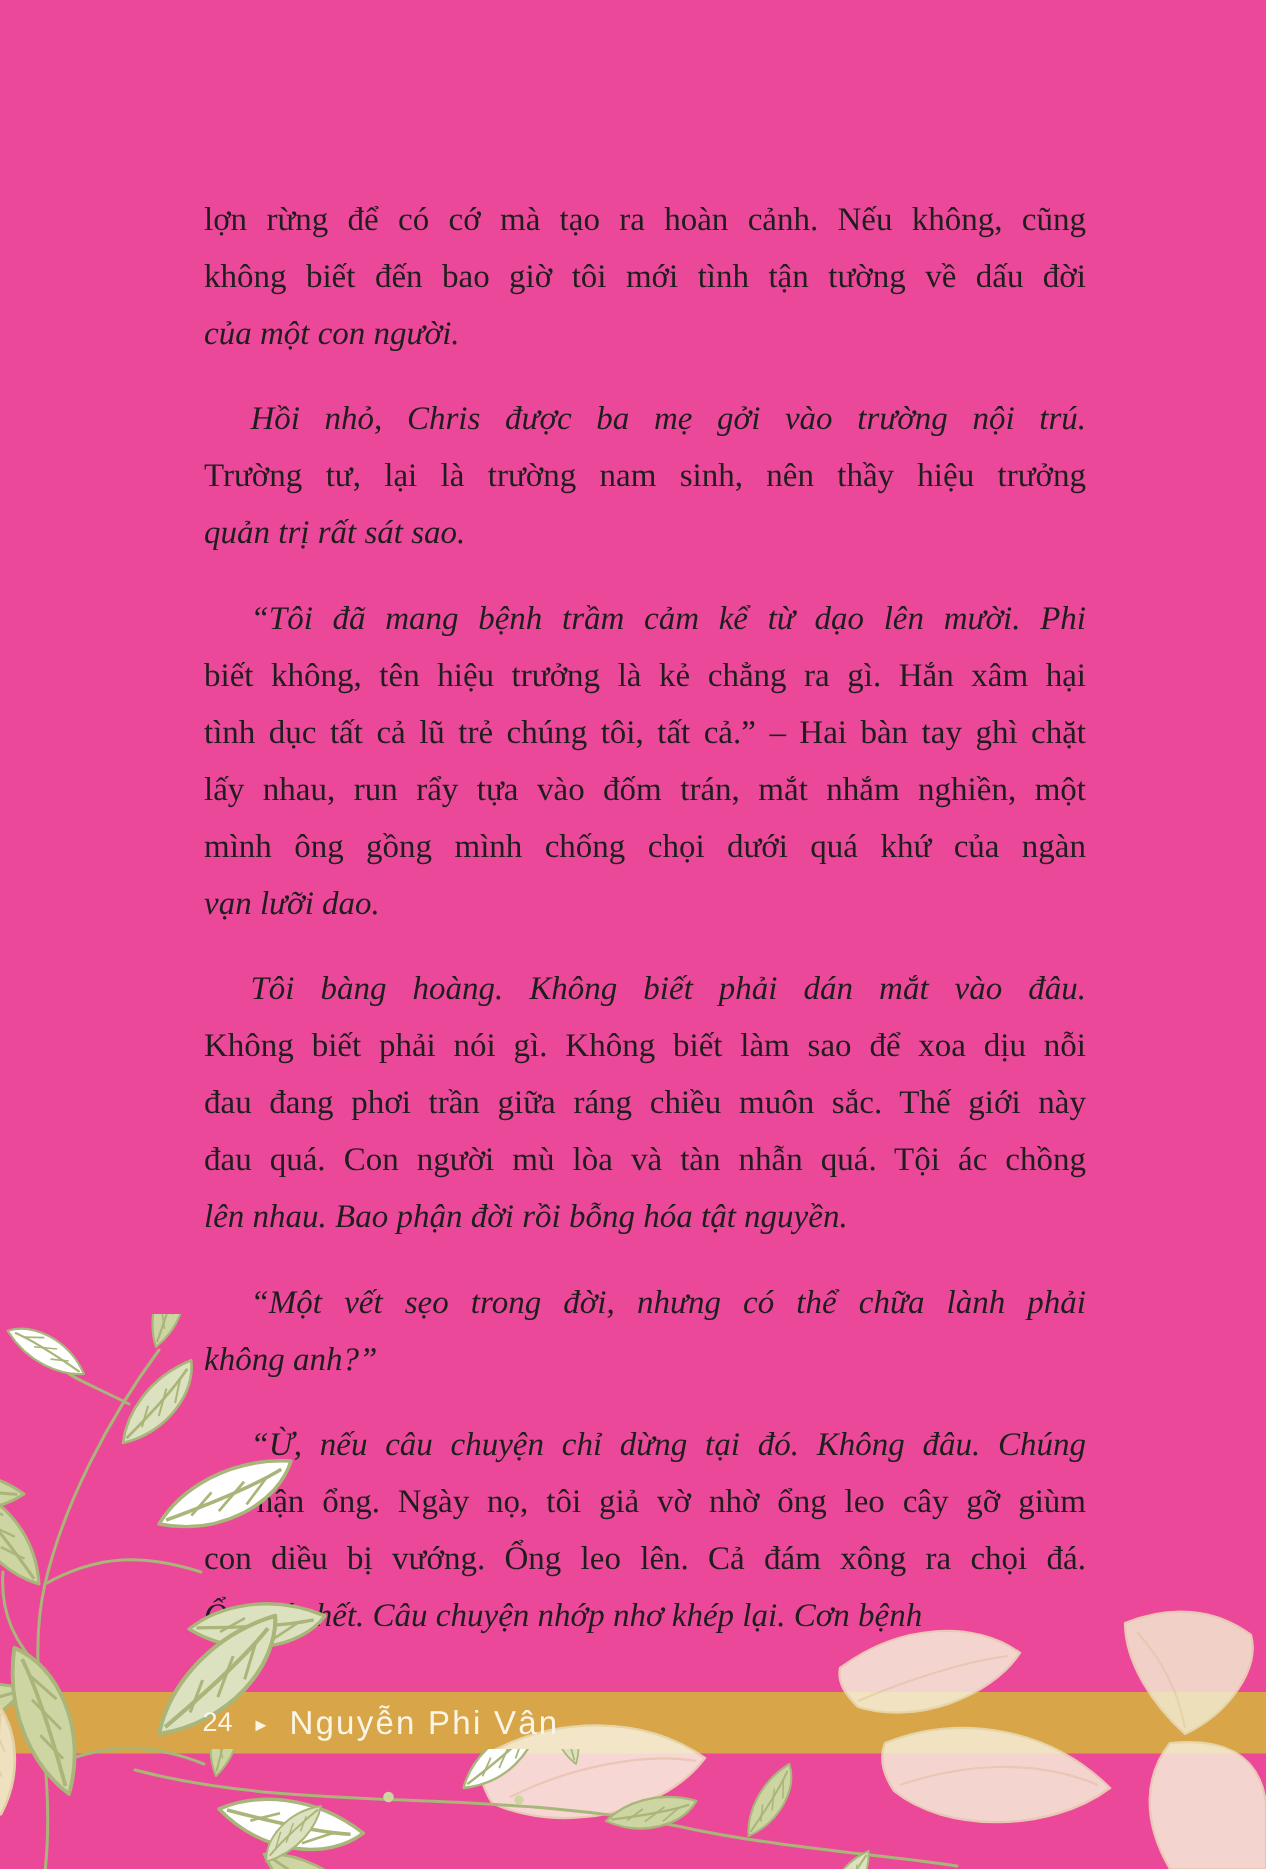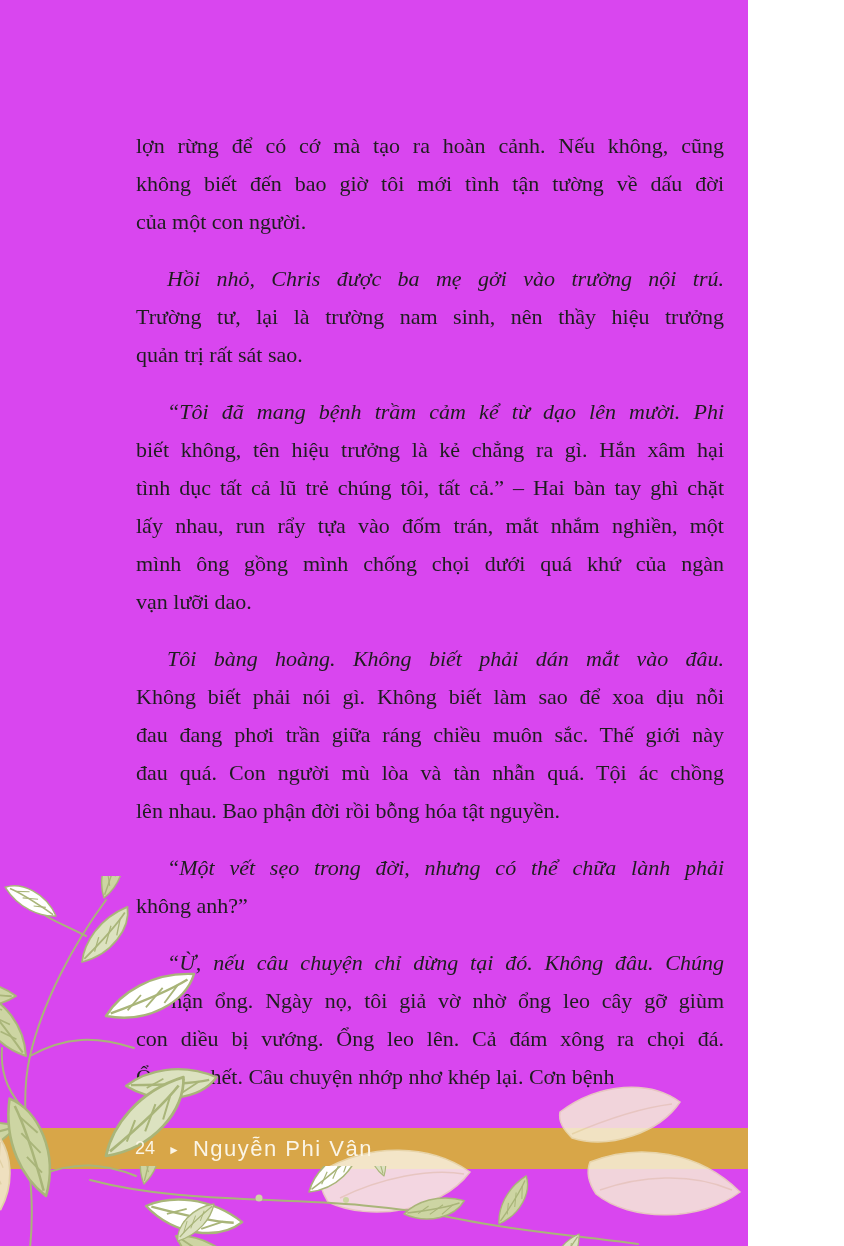--- a/index.html
+++ b/index.html
@@ -1,23 +1,23 @@
 <!DOCTYPE html>
 <html><head>
 <meta charset="utf-8">
 <style>
   html,body{margin:0;padding:0;background:#ffffff;}
-  .page{position:relative;width:748px;height:1246px;background:#d946ef;overflow:hidden;}
+  .page{position:relative;width:844px;height:1246px;background:#ec4899;overflow:hidden;}
 
   .text-block{position:absolute;left:136px;top:127px;width:588px;
     font-family:"Liberation Serif",serif;color:#1e1e1e;}
   .para{margin:0 0 19px 0;padding:0;}
   .line{display:block;font-size:22px;line-height:38px;height:38px;
     text-align:justify;text-align-last:justify;}
-  .line.end{text-align-last:left;}
+  .line.end{text-align-last:left;font-style:italic;}
   .para.indent .line:first-child{padding-left:31px;font-style:italic;}
 
   .footer-bar{position:absolute;left:0;top:1128px;width:844px;height:41px;background:#D8A648;}
 
   .deco{position:absolute;pointer-events:none;}
   #deco-cream{left:280px;top:1072px;}
   #deco-left{left:-14px;top:876px;}
   #deco-bottom{left:84px;top:1166px;}
 
   .footer-text{position:absolute;left:135px;top:1128px;height:41px;display:flex;align-items:center;

